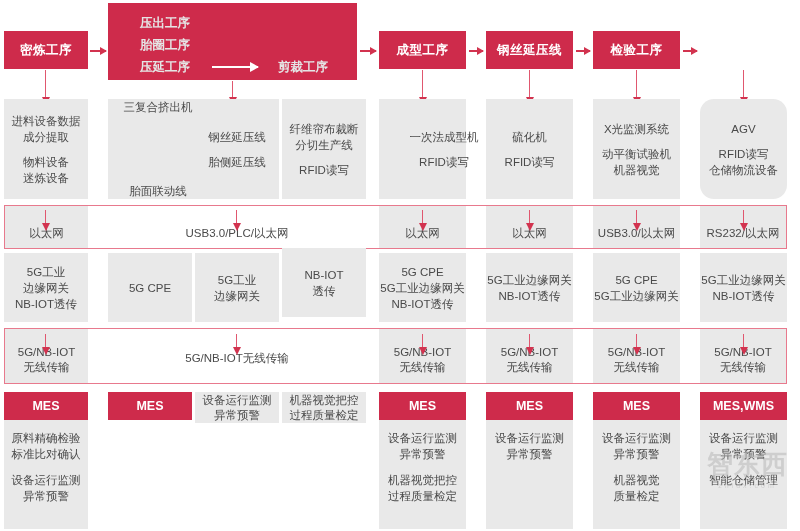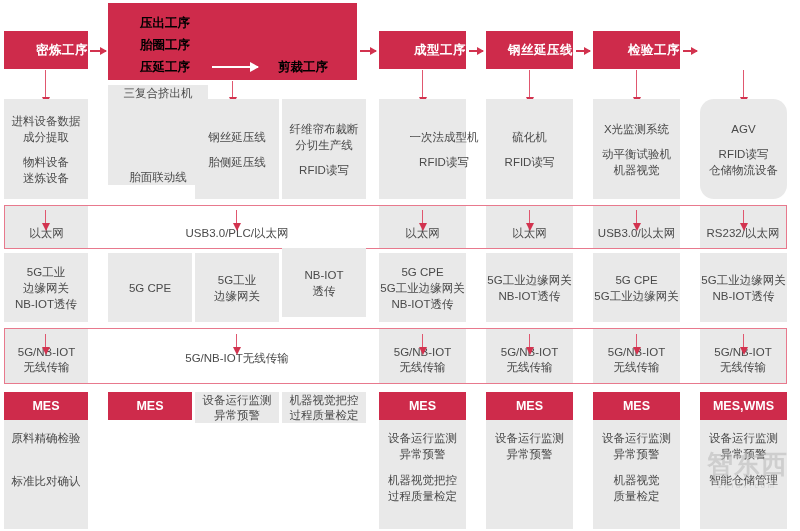--- a/index.html
+++ b/index.html
@@ -15,26 +15,26 @@
 
   
   .abs{position:absolute;box-sizing:border-box;}
 
   
   .proc{
     background:#ce2b4b;
     color:#ffffff;
     font-weight:bold;
     font-size:12.5px;
-    display:flex;align-items:center;justify-content:flex-end;
+    display:flex;align-items:center;justify-content:center;
     letter-spacing:.5px;
   }
   .proc-big{
     background:#ce2b4b;
-    color:#000000;
+    color:#e5e5e5;
     font-weight:bold;
     font-size:12.5px;
     padding:9px 0 9px 0;
   }
   .proc-big .line{
     display:flex;align-items:center;
     height:22px;
     padding-left:32px;
   }
   .proc-big .line span.lbl{display:inline-block;}
@@ -205,21 +205,21 @@
   <div class="abs v-arrow" style="left:743px;top:70px;height:28px;"></div>
 
   <div class="abs cell" style="left:4px;top:99px;width:84px;height:100px;">
     <span class="ln">进料设备数据</span>
     <span class="ln">成分提取</span>
     <span class="gap"></span>
     <span class="ln">物料设备</span>
     <span class="ln">迷炼设备</span>
   </div>
 
-  <div class="abs cell" style="left:108px;top:85px;width:100px;height:100px;gap:32px;">
+  <div class="abs cell" style="left:108px;top:99px;width:100px;height:100px;gap:32px;">
     <span class="ln">三复合挤出机</span>
     <span class="gap"></span>
     <span class="ln">胎面联动线</span>
   </div>
 
   <div class="abs cell" style="left:195px;top:99px;width:84px;height:100px;">
     <span class="ln">钢丝延压线</span>
     <span class="gap"></span>
     <span class="ln">胎侧延压线</span>
   </div>
@@ -348,21 +348,21 @@
   <div class="abs v-arrow" style="left:45px;top:334px;height:14px;"></div>
   <div class="abs v-arrow" style="left:236px;top:334px;height:14px;"></div>
   <div class="abs v-arrow" style="left:422px;top:334px;height:14px;"></div>
   <div class="abs v-arrow" style="left:529px;top:334px;height:14px;"></div>
   <div class="abs v-arrow" style="left:636px;top:334px;height:14px;"></div>
   <div class="abs v-arrow" style="left:743px;top:334px;height:14px;"></div>
 
   <div class="abs mes-head" style="left:4px;top:392px;width:84px;height:28px;">
     <span>MES</span>
   </div>
-  <div class="abs mes-body" style="left:4px;top:420px;width:84px;height:109px;gap:27px;">
+  <div class="abs mes-body" style="left:4px;top:420px;width:84px;height:109px;">
     <span class="ln">原料精确检验</span>
     <span class="ln">标准比对确认</span>
     <span class="gap"></span>
     <span class="ln">设备运行监测</span>
     <span class="ln">异常预警</span>
   </div>
 
   <div class="abs mes-head" style="left:108px;top:392px;width:84px;height:28px;">
     <span>MES</span>
   </div>

